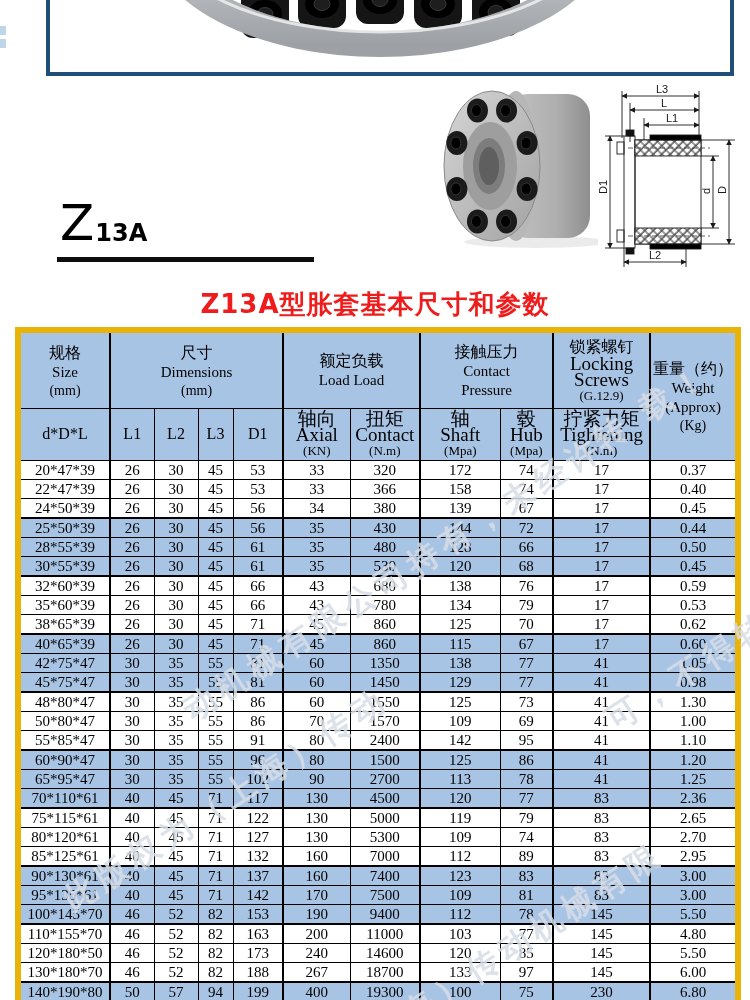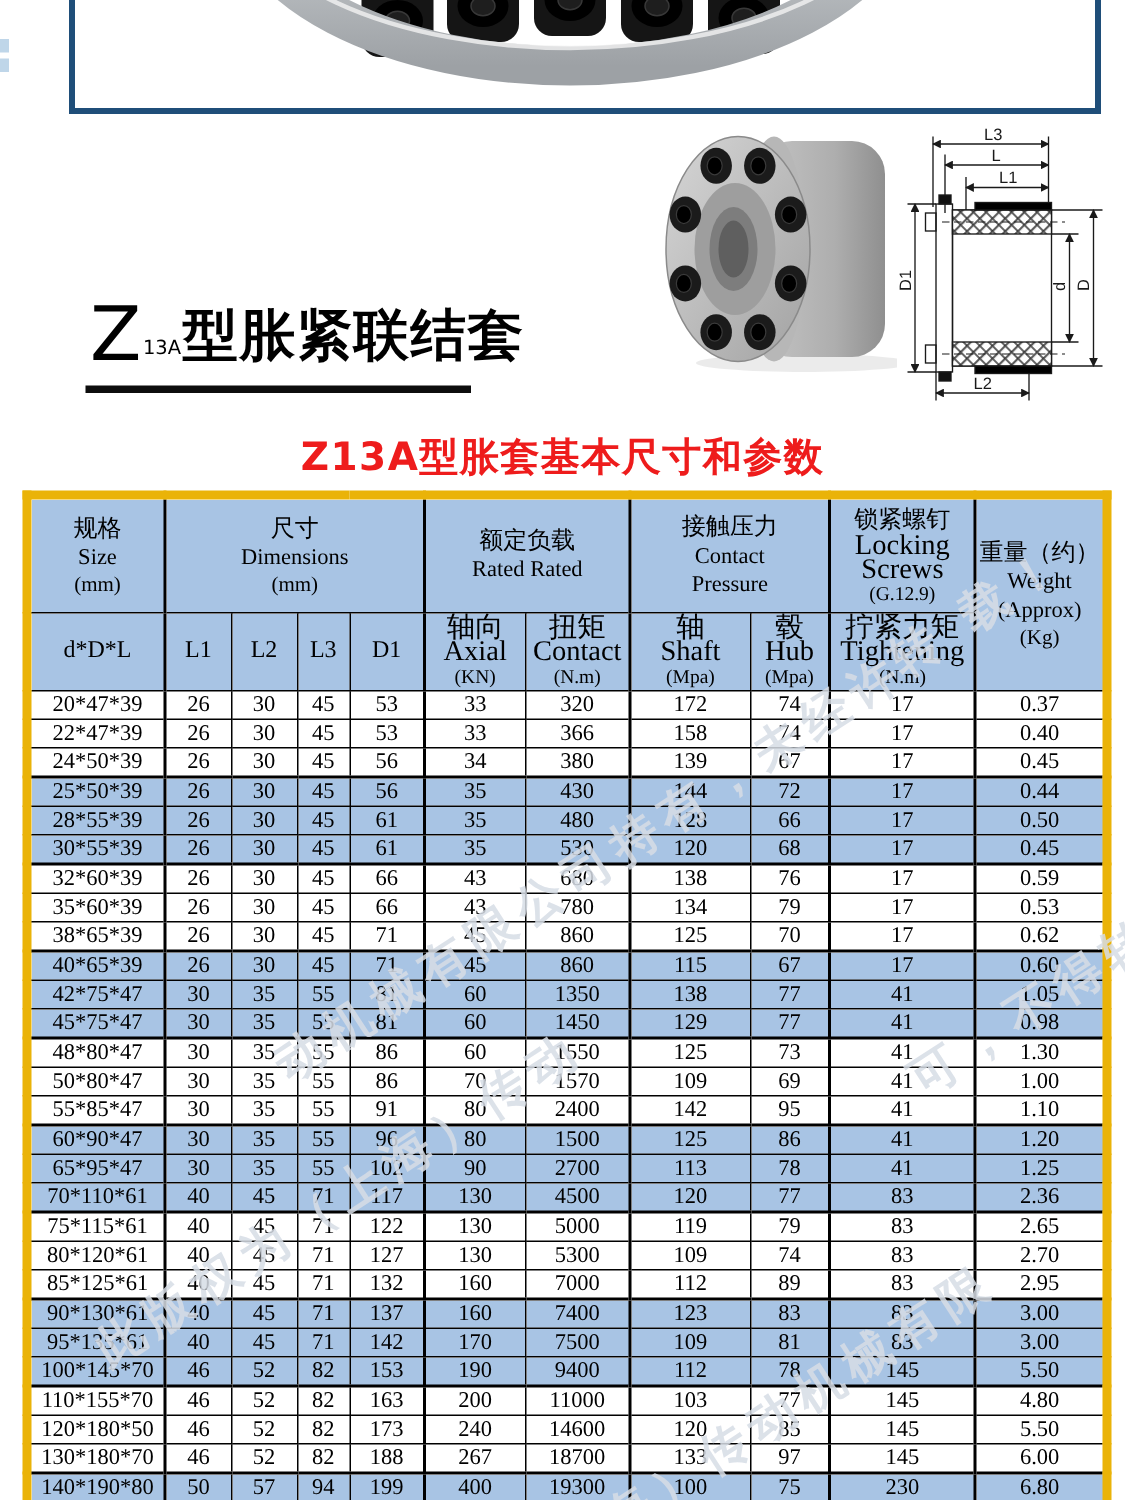--- a/index.html
+++ b/index.html
@@ -9,21 +9,21 @@
 
   
   #photo-frame{left:46px;top:-10px;width:680px;height:78px;border:4px solid #1f4e79;
                background:#fff;overflow:hidden}
 
   .edge-frag{left:0;width:6px;height:9px;background:#9dc0dd;opacity:.65}
 
   
   #title-row{left:60px;top:201px;display:flex;align-items:flex-end;white-space:nowrap}
   #title-z{font-size:50px;line-height:44px;font-weight:500}
-  #title-sub{font-size:13px;line-height:20px;padding:0 1px 2px 1px;font-weight:400}
+  #title-sub{font-size:24px;line-height:20px;padding:0 1px 2px 1px;font-weight:700}
   #title-rest{font-size:37px;line-height:43px;font-weight:600;letter-spacing:1px}
   #title-underline{left:57px;top:257px;width:257px;height:5px;background:#0d0d0d}
 
   
   #red-heading{left:0;top:287px;width:750px;text-align:center;font-size:26px;
                font-weight:bold;letter-spacing:1px}
 
   
   #table-wrap{left:15px;top:327px}
   #spec-table{border-collapse:collapse;table-layout:fixed;width:720px;height:673px;
@@ -188,21 +188,20 @@
     <text x="9" y="112" transform="rotate(-90 9 112)" stroke="none" fill="#1a1a1a">D1</text>
     <text x="112" y="112" transform="rotate(-90 112 112)" stroke="none" fill="#1a1a1a">d</text>
     <text x="128" y="112" transform="rotate(-90 128 112)" stroke="none" fill="#1a1a1a">D</text>
     <text x="51" y="177" stroke="none" fill="#1a1a1a">L2</text>
   </svg>
 </div>
 
 <div id="title-row" class="abs">
   <span id="title-z">Z</span>
   <span id="title-sub">13A</span>
-  <span id="title-rest">型胀紧联结套</span>
 </div>
 <div id="title-underline" class="abs"></div>
 
 <div id="red-heading" class="abs" style="color: rgb(238, 28, 28);">Z13A型胀套基本尺寸和参数</div>
 
 <div id="table-wrap" class="abs">
 <table id="spec-table">
   <colgroup>
     <col style="width:92px">
         <col style="width:44px">
@@ -223,21 +222,21 @@
         <div class="h2">Size</div>
         <div class="h3">(mm)</div>
       </th>
       <th colspan="4" class="maj">
         <div class="h1">尺寸</div>
         <div class="h2">Dimensions</div>
         <div class="h3">(mm)</div>
       </th>
       <th colspan="2" class="maj">
         <div class="h1">额定负载</div>
-        <div class="h2">Rated Rated</div>
+        <div class="h2">Load Load</div>
       </th>
       <th colspan="2" class="maj">
         <div class="h1">接触压力</div>
         <div class="h2">Contact</div>
         <div class="h2">Pressure</div>
       </th>
       <th class="maj">
         <div class="s1">锁紧螺钉</div>
         <div class="s2">Locking</div>
         <div class="s2">Screws</div>

